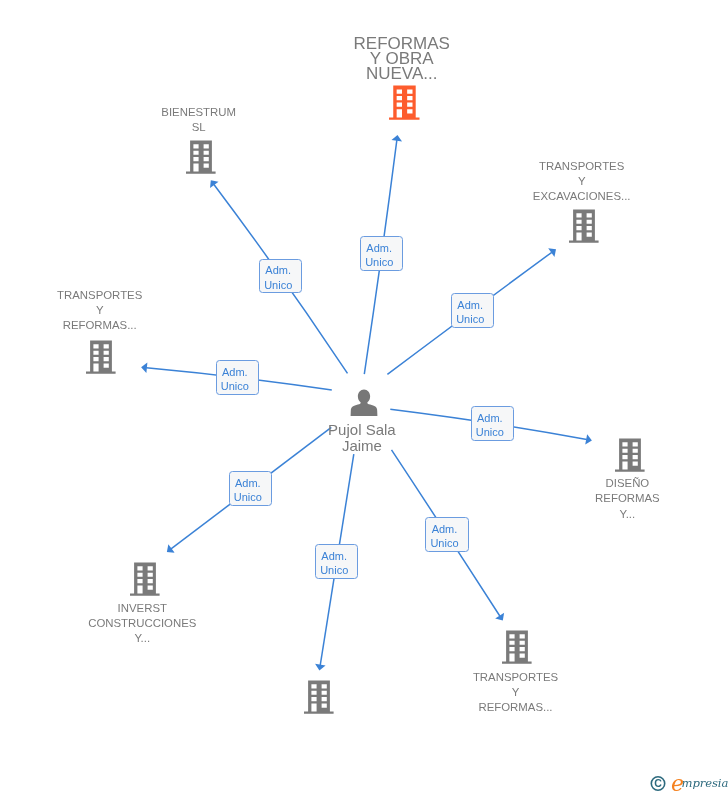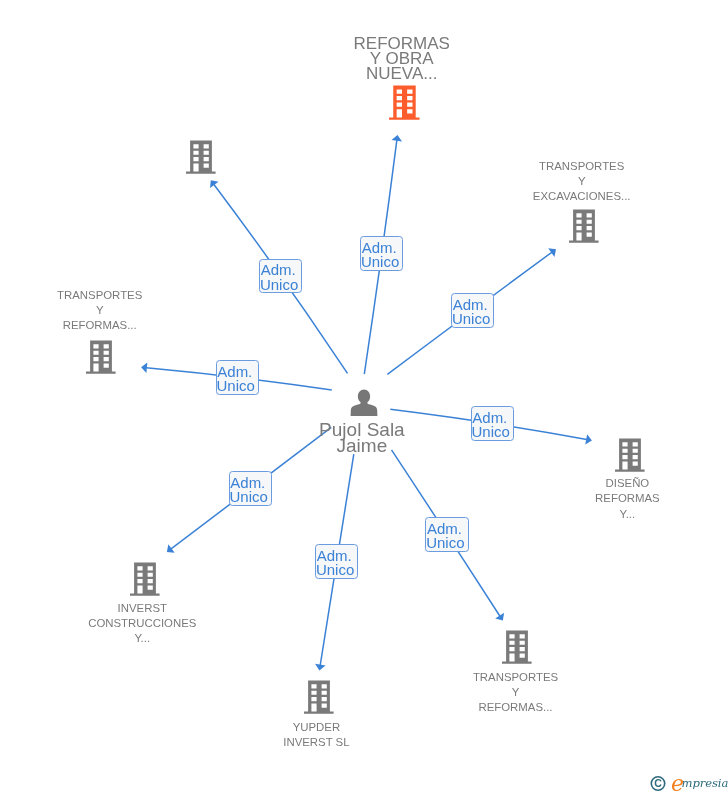--- a/index.html
+++ b/index.html
@@ -2,23 +2,23 @@
 <html><head>
 <meta charset="utf-8">
 <style>
   html,body{margin:0;padding:0;background:#fff;}
   body{width:728px;height:795px;font-family:"Liberation Sans",sans-serif;overflow:hidden;position:relative;
        -webkit-font-smoothing:antialiased;}
   #stage{position:absolute;left:0;top:0;width:728px;height:795px;background:#fff;}
   svg.layer{position:absolute;left:0;top:0;width:728px;height:795px;}
   .node-label{position:absolute;text-align:center;color:#7a7a7a;font-size:11.4px;line-height:15.2px;
        white-space:pre-line;-webkit-font-smoothing:antialiased;}
-  .center-label{font-size:19px;line-height:15.6px;}
+  .center-label{font-size:15px;line-height:15.6px;}
   .edge-label{position:absolute;border:1.5px solid #6b9ce0;background:#f6f7f8;border-radius:3.5px;color:#3b82d6;
-       font-size:15px;line-height:14.4px;text-align:center;box-sizing:border-box;padding-top:3.6px;
+       font-size:11px;line-height:14.4px;text-align:center;box-sizing:border-box;padding-top:3.6px;
        -webkit-font-smoothing:antialiased;}
   .edge-label span{display:block;}
   #labels{position:absolute;left:0;top:0;width:728px;height:795px;}
   #nodes{position:absolute;left:0;top:0;width:728px;height:795px;}
   .watermark{position:absolute;}
 </style>
 </head>
 <body>
 
 <div id="stage">
@@ -77,20 +77,22 @@
   <div id="nodes">
       <svg width="31.93" height="35.02" viewBox="0 0 31 34" class="bldg" style="position: absolute; left: 388.135px; top: 84.951px;">
         <path fill="#fd5c2d" fill-rule="evenodd" d="M5.1 0.5 H26.9 V31.5 H5.1 Z M1.0 31.5 H30.6 V33.8 H1.0 Z M8.4 4.3 H13.600000000000001 V8.399999999999999 H8.4 Z M18.6 4.3 H23.8 V8.399999999999999 H18.6 Z M8.4 10.7 H13.600000000000001 V14.799999999999999 H8.4 Z M18.6 10.7 H23.8 V14.799999999999999 H18.6 Z M8.4 17.1 H13.600000000000001 V21.200000000000003 H8.4 Z M18.6 17.1 H23.8 V21.200000000000003 H18.6 Z M8.4 23.6 H13.600000000000001 V31.5 H8.4 Z M18.6 23.6 H23.8 V27.700000000000003 H18.6 Z "></path>
       </svg>
       <div class="node-label" style="left: 311.7px; top: 36px; width: 180px; font-size: 17px; line-height: 15.2px;">REFORMAS
 Y OBRA
 NUEVA...</div>
       <svg width="31" height="34" viewBox="0 0 31 34" class="bldg" style="position: absolute; left: 185px; top: 140.4px;">
         <path fill="#7a7a7a" fill-rule="evenodd" d="M5.1 0.5 H26.9 V31.5 H5.1 Z M1.0 31.5 H30.6 V33.8 H1.0 Z M8.4 4.3 H13.600000000000001 V8.399999999999999 H8.4 Z M18.6 4.3 H23.8 V8.399999999999999 H18.6 Z M8.4 10.7 H13.600000000000001 V14.799999999999999 H8.4 Z M18.6 10.7 H23.8 V14.799999999999999 H18.6 Z M8.4 17.1 H13.600000000000001 V21.200000000000003 H8.4 Z M18.6 17.1 H23.8 V21.200000000000003 H18.6 Z M8.4 23.6 H13.600000000000001 V31.5 H8.4 Z M18.6 23.6 H23.8 V27.700000000000003 H18.6 Z "></path>
       </svg>
+      <div class="node-label" style="left: 108.7px; top: 104.9px; width: 180px;">BIENESTRUM
+SL</div>
       <svg width="31" height="34" viewBox="0 0 31 34" class="bldg" style="position: absolute; left: 567.6px; top: 209px;">
         <path fill="#7a7a7a" fill-rule="evenodd" d="M5.1 0.5 H26.9 V31.5 H5.1 Z M1.0 31.5 H30.6 V33.8 H1.0 Z M8.4 4.3 H13.600000000000001 V8.399999999999999 H8.4 Z M18.6 4.3 H23.8 V8.399999999999999 H18.6 Z M8.4 10.7 H13.600000000000001 V14.799999999999999 H8.4 Z M18.6 10.7 H23.8 V14.799999999999999 H18.6 Z M8.4 17.1 H13.600000000000001 V21.200000000000003 H8.4 Z M18.6 17.1 H23.8 V21.200000000000003 H18.6 Z M8.4 23.6 H13.600000000000001 V31.5 H8.4 Z M18.6 23.6 H23.8 V27.700000000000003 H18.6 Z "></path>
       </svg>
       <div class="node-label" style="left: 491.7px; top: 159px; width: 180px;">TRANSPORTES
 Y
 EXCAVACIONES...</div>
       <svg width="31" height="34" viewBox="0 0 31 34" class="bldg" style="position: absolute; left: 85.4px; top: 339.9px;">
         <path fill="#7a7a7a" fill-rule="evenodd" d="M5.1 0.5 H26.9 V31.5 H5.1 Z M1.0 31.5 H30.6 V33.8 H1.0 Z M8.4 4.3 H13.600000000000001 V8.399999999999999 H8.4 Z M18.6 4.3 H23.8 V8.399999999999999 H18.6 Z M8.4 10.7 H13.600000000000001 V14.799999999999999 H8.4 Z M18.6 10.7 H23.8 V14.799999999999999 H18.6 Z M8.4 17.1 H13.600000000000001 V21.200000000000003 H8.4 Z M18.6 17.1 H23.8 V21.200000000000003 H18.6 Z M8.4 23.6 H13.600000000000001 V31.5 H8.4 Z M18.6 23.6 H23.8 V27.700000000000003 H18.6 Z "></path>
       </svg>
       <div class="node-label" style="left: 9.7px; top: 287.8px; width: 180px;">TRANSPORTES
@@ -104,22 +106,20 @@
 Y...</div>
       <svg width="31" height="34" viewBox="0 0 31 34" class="bldg" style="position: absolute; left: 129.2px; top: 561.6px;">
         <path fill="#7a7a7a" fill-rule="evenodd" d="M5.1 0.5 H26.9 V31.5 H5.1 Z M1.0 31.5 H30.6 V33.8 H1.0 Z M8.4 4.3 H13.600000000000001 V8.399999999999999 H8.4 Z M18.6 4.3 H23.8 V8.399999999999999 H18.6 Z M8.4 10.7 H13.600000000000001 V14.799999999999999 H8.4 Z M18.6 10.7 H23.8 V14.799999999999999 H18.6 Z M8.4 17.1 H13.600000000000001 V21.200000000000003 H8.4 Z M18.6 17.1 H23.8 V21.200000000000003 H18.6 Z M8.4 23.6 H13.600000000000001 V31.5 H8.4 Z M18.6 23.6 H23.8 V27.700000000000003 H18.6 Z "></path>
       </svg>
       <div class="node-label" style="left: 52.3px; top: 600.7px; width: 180px;">INVERST
 CONSTRUCCIONES
 Y...</div>
       <svg width="31" height="34" viewBox="0 0 31 34" class="bldg" style="position: absolute; left: 302.6px; top: 680.1px;">
         <path fill="#7a7a7a" fill-rule="evenodd" d="M5.1 0.5 H26.9 V31.5 H5.1 Z M1.0 31.5 H30.6 V33.8 H1.0 Z M8.4 4.3 H13.600000000000001 V8.399999999999999 H8.4 Z M18.6 4.3 H23.8 V8.399999999999999 H18.6 Z M8.4 10.7 H13.600000000000001 V14.799999999999999 H8.4 Z M18.6 10.7 H23.8 V14.799999999999999 H18.6 Z M8.4 17.1 H13.600000000000001 V21.200000000000003 H8.4 Z M18.6 17.1 H23.8 V21.200000000000003 H18.6 Z M8.4 23.6 H13.600000000000001 V31.5 H8.4 Z M18.6 23.6 H23.8 V27.700000000000003 H18.6 Z "></path>
       </svg>
-      <div class="node-label" style="left: 226.4px; top: 719.9px; width: 180px;">YUPDER
-INVERST SL</div>
       <svg width="31" height="34" viewBox="0 0 31 34" class="bldg" style="position: absolute; left: 501.2px; top: 630.3px;">
         <path fill="#7a7a7a" fill-rule="evenodd" d="M5.1 0.5 H26.9 V31.5 H5.1 Z M1.0 31.5 H30.6 V33.8 H1.0 Z M8.4 4.3 H13.600000000000001 V8.399999999999999 H8.4 Z M18.6 4.3 H23.8 V8.399999999999999 H18.6 Z M8.4 10.7 H13.600000000000001 V14.799999999999999 H8.4 Z M18.6 10.7 H23.8 V14.799999999999999 H18.6 Z M8.4 17.1 H13.600000000000001 V21.200000000000003 H8.4 Z M18.6 17.1 H23.8 V21.200000000000003 H18.6 Z M8.4 23.6 H13.600000000000001 V31.5 H8.4 Z M18.6 23.6 H23.8 V27.700000000000003 H18.6 Z "></path>
       </svg>
       <div class="node-label" style="left: 425.5px; top: 669.9px; width: 180px;">TRANSPORTES
 Y
 REFORMAS...</div>
       <svg width="28" height="28" viewBox="0 0 28 28" style="position: absolute; left: 350px; top: 389px;">
         <path fill="#777777" d="M14 0.4 C10.5 0.4 7.85 3.35 7.85 7.3 C7.85 10.1 9.05 12.3 10.6 13.35 L10.6 13.9 C10.6 14.7 9.6 15.1 7.9 15.5 C5.6 16.1 3.9 16.7 2.7 17.6 C1.4 18.5 0.85 19.9 0.8 21.8 L0.6 26.9 H27.4 L27.2 21.8 C27.15 19.9 26.6 18.5 25.3 17.6 C24.1 16.7 22.4 16.1 20.1 15.5 C18.4 15.1 17.4 14.7 17.4 13.9 L17.4 13.35 C18.95 12.3 20.15 10.1 20.15 7.3 C20.15 3.35 17.5 0.4 14 0.4 Z"></path>
       </svg>
       <div class="node-label center-label" style="left: 291.9px; top: 422.4px; width: 140px;">Pujol Sala

